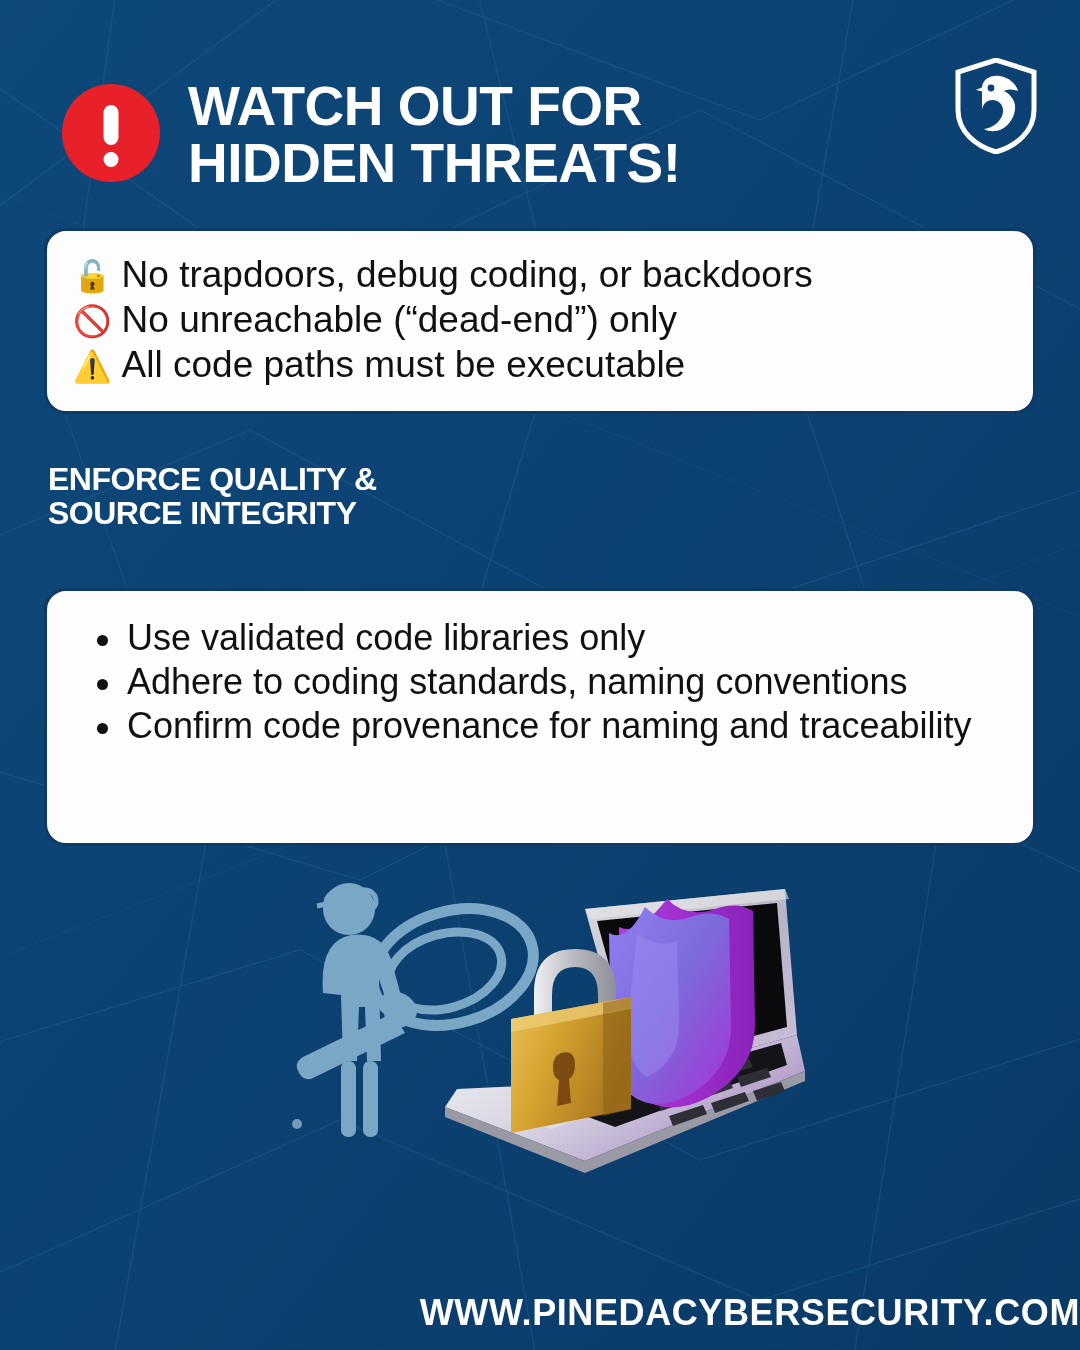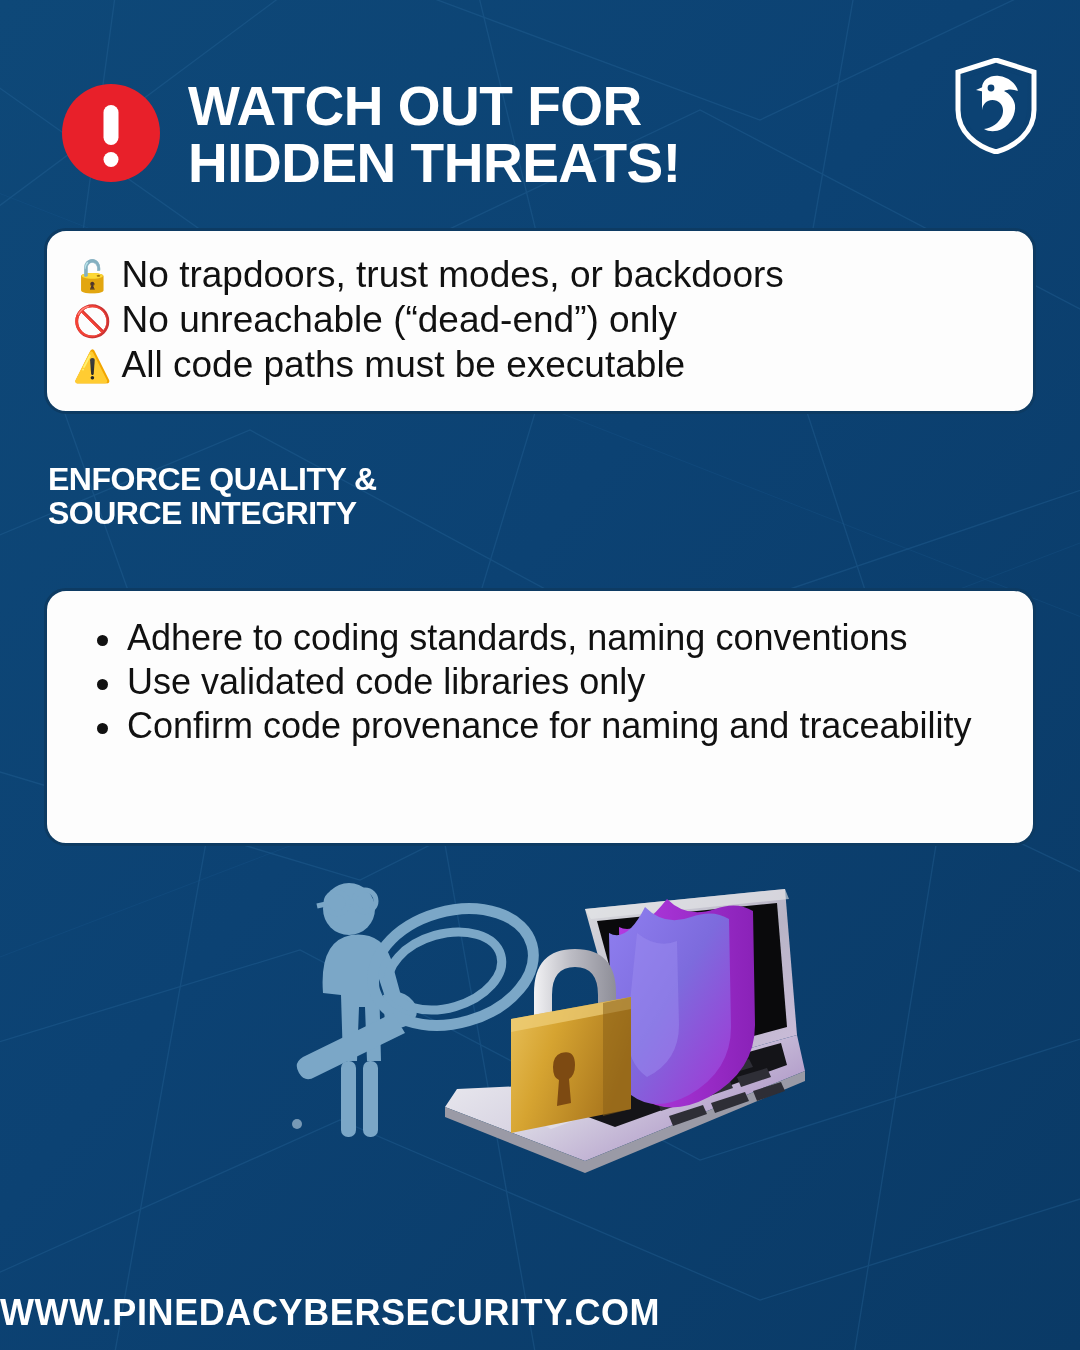--- a/index.html
+++ b/index.html
@@ -130,21 +130,21 @@
     position:absolute;
     left:285px; top:875px;
     width:520px; height:375px;
     z-index:2;
   }
 
   
   .footer-url {
     position:absolute;
     left:0; right:0; top:1292px;
-    text-align:left;
+    text-align:right;
     color:#ffffff;
     font-size:36px;
     font-weight:bold;
     letter-spacing:0.6px;
     z-index:3;
   }
 </style>
 </head>
 <body>
 
@@ -198,42 +198,42 @@
            C38 70 45 65 48 58 C50 53 49 48 46 45 C43 42 38 41 34 43
            C30 45 28 49 28 53 Z" fill="#ffffff"></path>
   <circle cx="37" cy="30" r="3.4" fill="#0c4273"></circle>
   <path d="M22 32 L31 28 L31 34 Z" fill="#ffffff"></path>
 </svg>
 
 <div class="card" id="card-threats">
 
   <div class="threat-line">
     <span class="threat-emoji">🔓</span>
-    <span>No trapdoors, trust modes, or backdoors</span>
+    <span>No trapdoors, debug coding, or backdoors</span>
   </div>
 
   <div class="threat-line">
     <span class="threat-emoji">🚫</span>
     <span>No unreachable (“dead-end”) only</span>
   </div>
 
   <div class="threat-line">
     <span class="threat-emoji">⚠️</span>
     <span>All code paths must be executable</span>
   </div>
 
 </div>
 
 <div class="section-heading">ENFORCE QUALITY &amp;
 SOURCE INTEGRITY</div>
 
 <div class="card" id="card-quality">
   <ul id="bullets">
+    <li>Use validated code libraries only</li>
     <li>Adhere to coding standards, naming conventions</li>
-    <li>Use validated code libraries only</li>
     <li>Confirm code provenance for naming and traceability</li>
   </ul>
 </div>
 
 <svg id="illustration" viewBox="0 0 520 375">
   <defs>
     <linearGradient id="shieldG" x1="0" y1="0" x2="1" y2="1">
       <stop offset="0%" stop-color="#8f7ff0"></stop>
       <stop offset="48%" stop-color="#7d6bdd"></stop>
       <stop offset="100%" stop-color="#a434d4"></stop>

